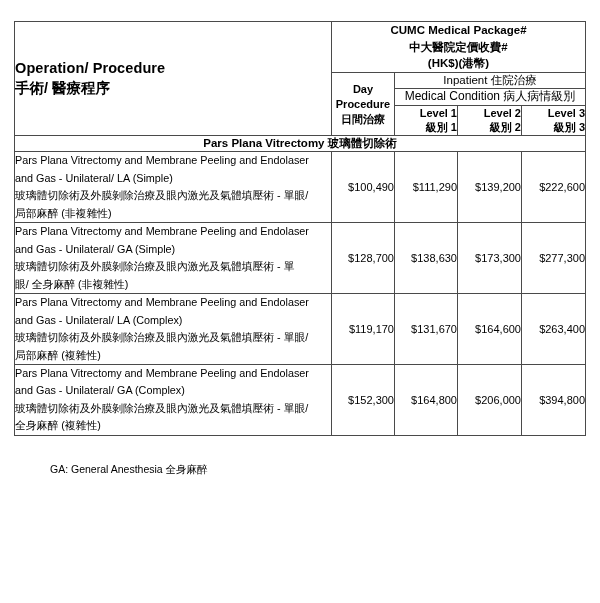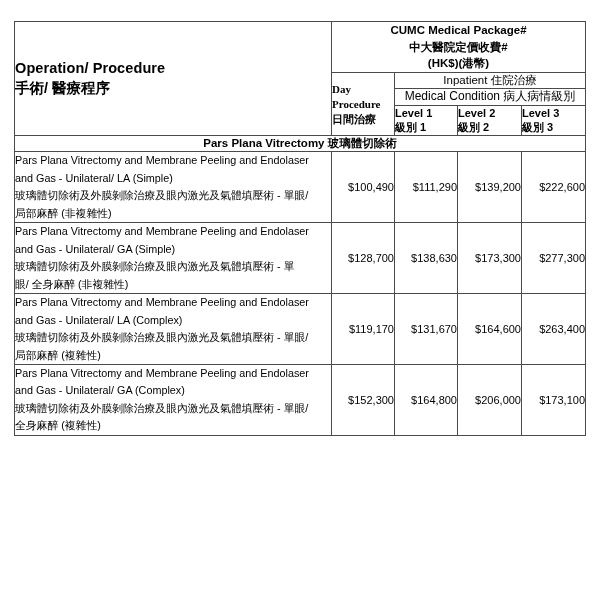--- a/index.html
+++ b/index.html
@@ -68,42 +68,41 @@
     text-align: center;
     padding: 5px 2px 6px 2px;
     line-height: 1.45;
   }
   .hdr-pkg div {
     font-size: 11.5px;
     font-weight: bold;
   }
 
   .hdr-day {
-    text-align: left;
+    text-align: center;
     padding: 2px 1px;
     line-height: 1.35;
-    font-family: Liberation Serif, serif;
   }
   .hdr-day div {
     font-size: 11px;
     font-weight: bold;
   }
 
   .hdr-inpatient,
   .hdr-medcond {
     text-align: center;
     font-size: 11.5px;
     font-weight: normal;
     padding: 3px 2px;
     line-height: 1.3;
   }
   .hdr-medcond { font-size: 12px; }
 
   .hdr-level {
-    text-align: left;
+    text-align: right;
     padding: 2px 1px;
     line-height: 1.35;
   }
   .hdr-level div {
     font-size: 11px;
     font-weight: bold;
   }
 
   
   .section-row td {
@@ -243,22 +242,23 @@
       <tr>
         <td class="desc-cell">
           <span class="ln">Pars Plana Vitrectomy and Membrane Peeling and Endolaser</span>
           <span class="ln">and Gas - Unilateral/ GA (Complex)</span>
           <span class="ln desc-zh">玻璃體切除術及外膜剝除治療及眼內激光及氣體填壓術 - 單眼/</span>
           <span class="ln desc-zh">全身麻醉 (複雜性)</span>
         </td>
         <td class="price-cell">$152,300</td>
         <td class="price-cell">$164,800</td>
         <td class="price-cell">$206,000</td>
-        <td class="price-cell">$173,100</td>
+        <td class="price-cell">$394,800</td>
       </tr>
 
     </tbody>
   </table>
 
   <div class="footnotes">
+    <div>GA: General Anesthesia 全身麻醉</div>
   </div>
 
 </div>
 
 </body></html>

